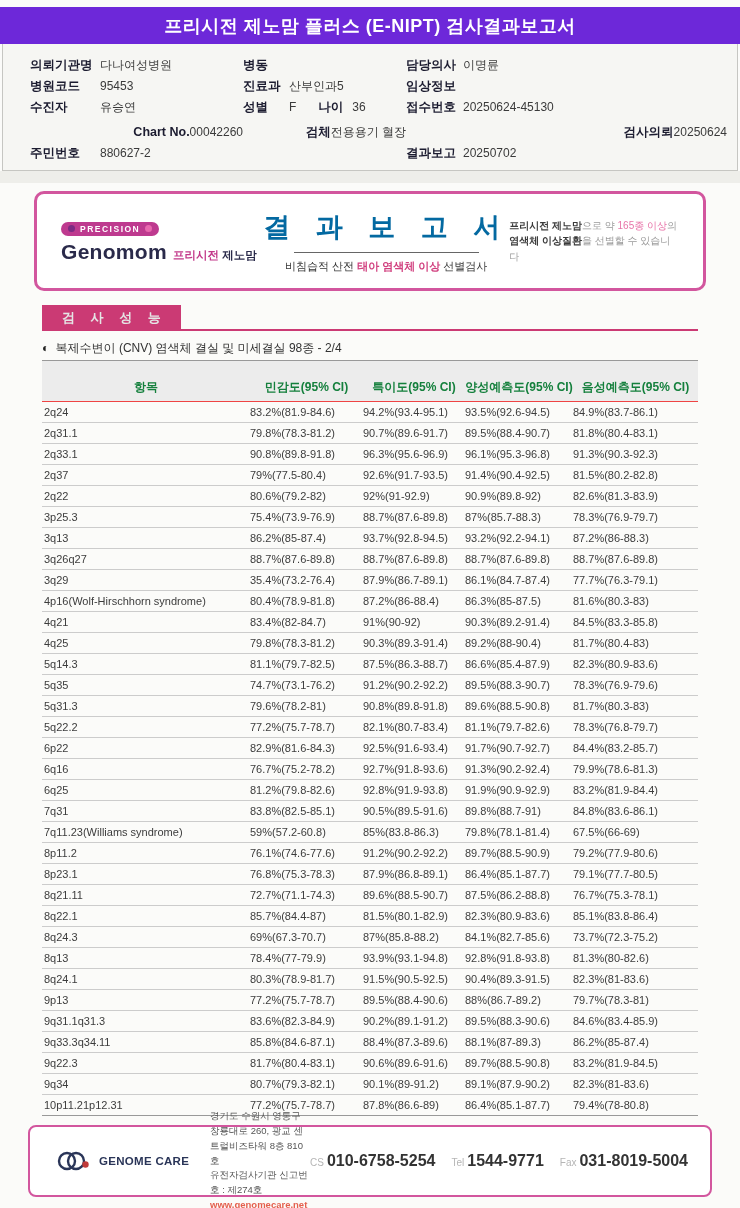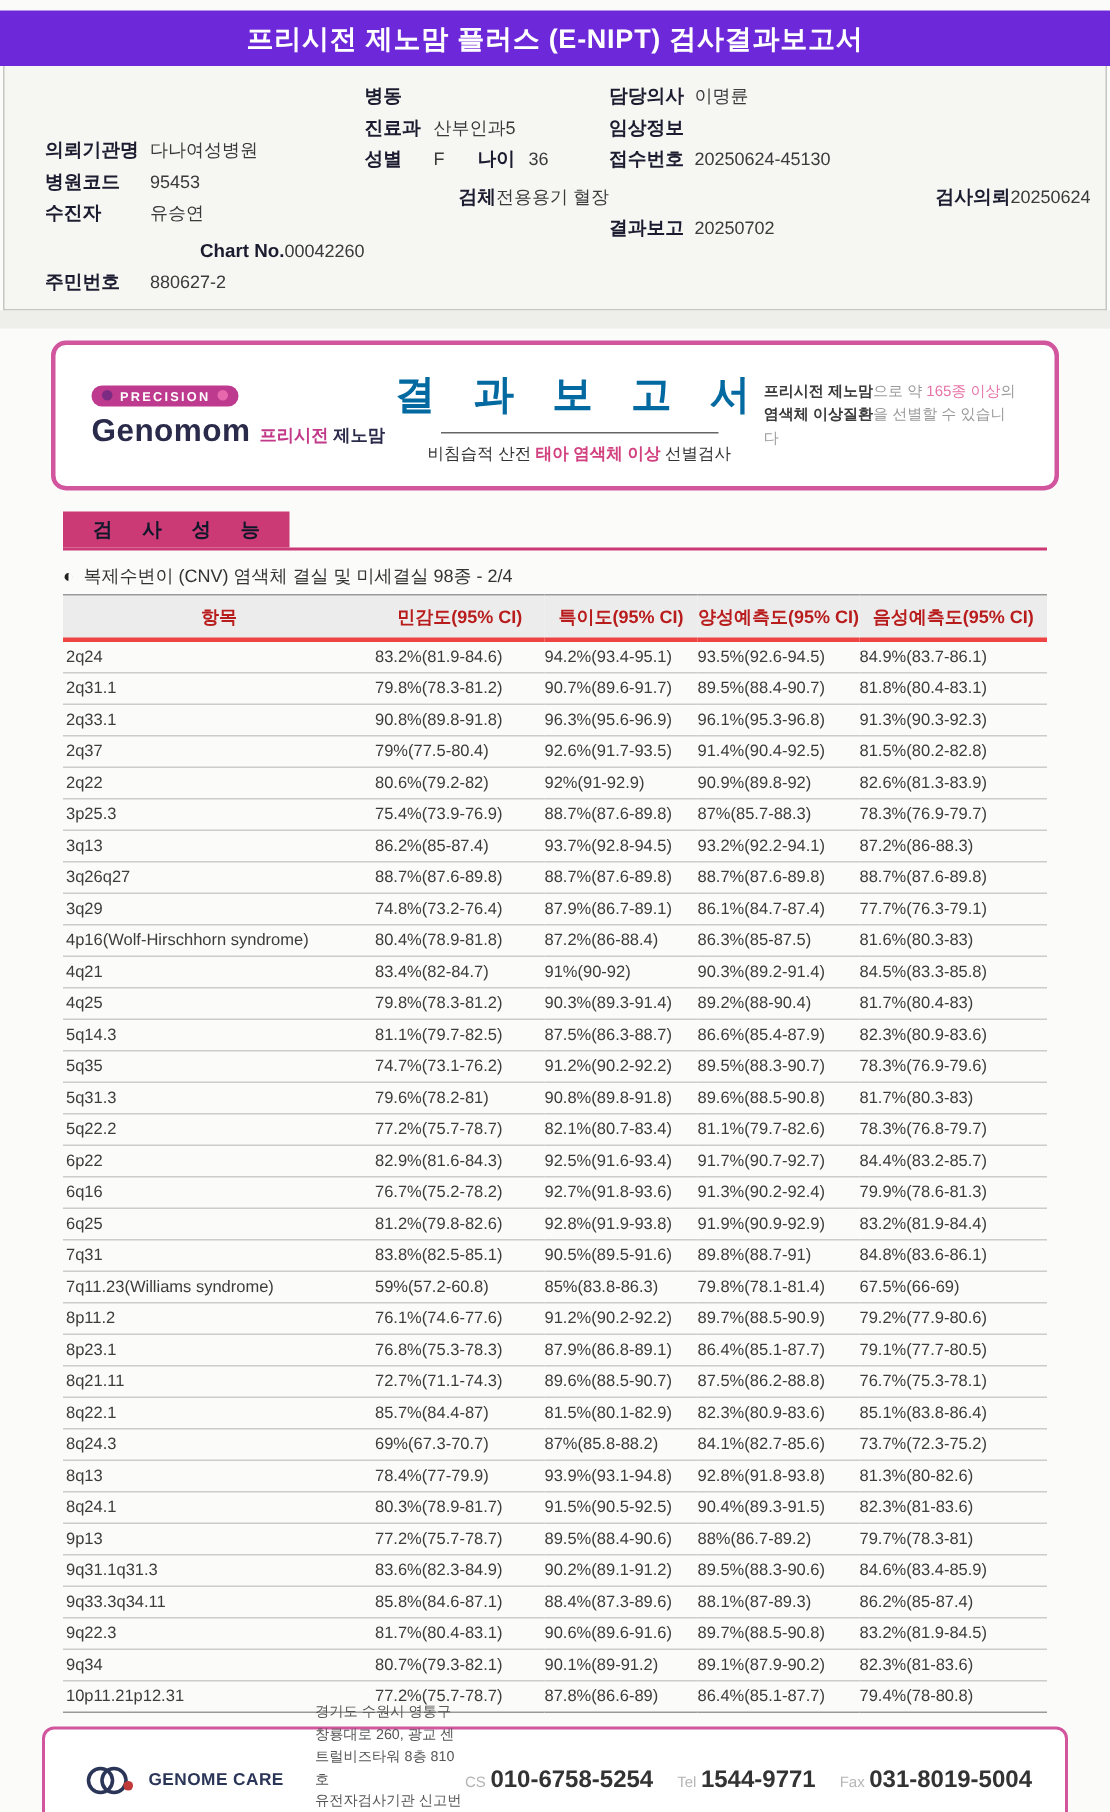--- a/index.html
+++ b/index.html
@@ -28,21 +28,21 @@
   
   .info-section {
     margin: 0 2px;
     background: #f6f6f3;
     border: 1px solid #c6c6c2;
     border-top: none;
     padding: 9px 10px 8px 27px;
     display: flex;
   }
   .info-col { display: flex; flex-direction: column; }
-  .info-col.c1 { width: 213px; margin-top: 36px; }
+  .info-col.c1 { width: 213px; }
   .info-col.c2 { width: 163px; }
   .info-col.c3 { flex: 1; }
   .info-row { line-height: 21px; height: 21px; white-space: nowrap; }
   .info-row.gap { margin-top: 4px; text-align: right; }
   .lbl {
     font-weight: bold; color: #1c1c30; font-size: 12.5px;
     display: inline-block;
   }
   .c1 .lbl { width: 70px; }
   .c2 .lbl { width: 46px; }
@@ -89,42 +89,41 @@
   .banner-subtitle .accent { color: #D1407F; font-weight: bold; }
 
   .banner-note { width: 178px; font-size: 10px; line-height: 1.55; color: #9a9a9a; text-align: left; }
   .banner-note .bold { color: #3a3a3a; font-weight: bold; }
   .banner-note .accent { color: #E873A8; }
 
   
   .section-head { margin: 14px 42px 0; border-bottom: 2px solid #CB3A74; line-height: 0; }
   .section-label {
     display: inline-block;
-    background: #CB3A74; color: #0f172a;
+    background: #CB3A74; color: #e5e5e5;
     font-size: 13px; font-weight: bold; letter-spacing: 6px;
     padding: 6px 14px 5px 20px;
     line-height: 13px;
-    font-family: Liberation Mono, monospace;
   }
   .table-note { margin: 9px 42px 2px; font-size: 12px; color: #333; }
   .note-icon { font-size: 12px; color: #222; margin-right: 3px; }
 
   
   table.perf {
     margin: 3px 42px 0;
     width: 656px;
     border-collapse: collapse;
     table-layout: fixed;
   }
   table.perf thead th {
     background: #ececec;
     border-top: 1px solid #999;
-    border-bottom: 3px solid #ef4444;
-    font-size: 12px; font-weight: bold; color: #b91c1c;
-    padding: 6px 0 5px;
+    border-bottom: 1px solid #ef4444;
+    font-size: 12px; font-weight: bold; color: #15803d;
+    padding: 18px 0 5px;
     text-align: center;
   }
   table.perf td {
     font-size: 11px; color: #3c3c3c;
     padding: 4px 0 3px;
     border-bottom: 1px solid #ccc;
     line-height: 13px;
     text-align: left;
     white-space: nowrap; overflow: hidden;
   }
@@ -313,21 +312,21 @@
         </tr>
         <tr>
           <td>3q26q27</td>
           <td>88.7%(87.6-89.8)</td>
           <td>88.7%(87.6-89.8)</td>
           <td>88.7%(87.6-89.8)</td>
           <td>88.7%(87.6-89.8)</td>
         </tr>
         <tr>
           <td>3q29</td>
-          <td>74.8%(73.2-76.4)</td>
+          <td>35.4%(73.2-76.4)</td>
           <td>87.9%(86.7-89.1)</td>
           <td>86.1%(84.7-87.4)</td>
           <td>77.7%(76.3-79.1)</td>
         </tr>
         <tr>
           <td>4p16(Wolf-Hirschhorn syndrome)</td>
           <td>80.4%(78.9-81.8)</td>
           <td>87.2%(86-88.4)</td>
           <td>86.3%(85-87.5)</td>
           <td>81.6%(80.3-83)</td>

